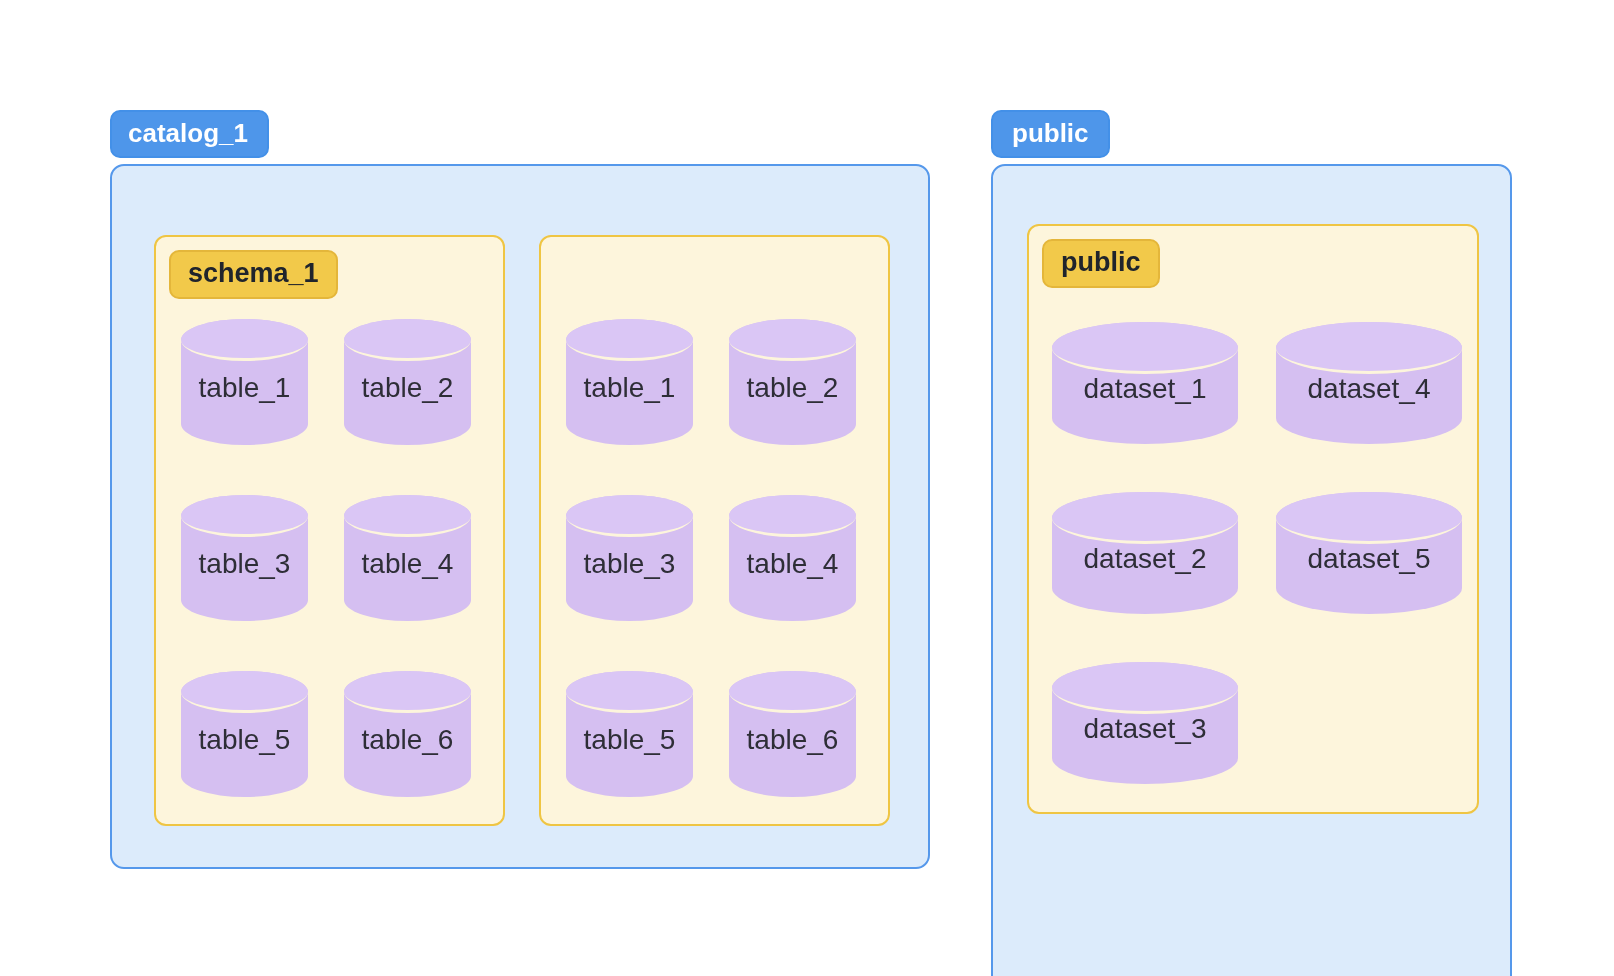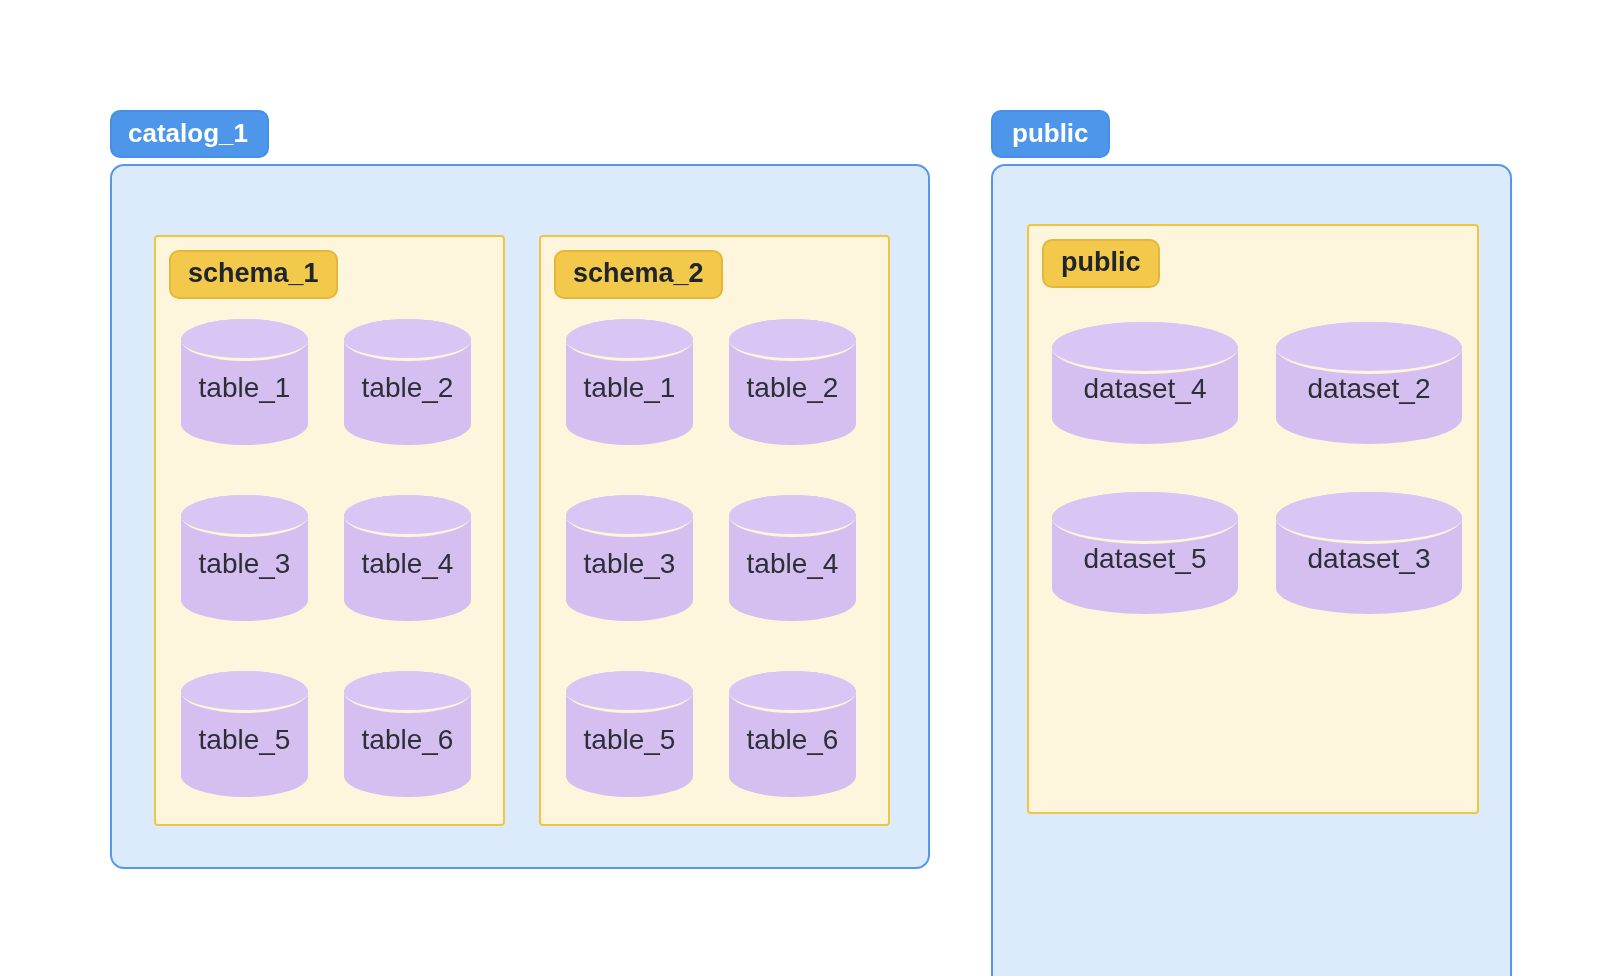--- a/index.html
+++ b/index.html
@@ -55,21 +55,21 @@
 
   #catalog-badge { left: 110px; top: 110px; padding-left: 16px; }
   #spice-badge   { left: 991px; top: 110px; }
 
   
   .cream-box {
     position: absolute;
     box-sizing: border-box;
     background: var(--cream-box-bg, #FDF5DC);
     border: 2px solid var(--cream-box-border, #EFC543);
-    border-radius: 4px;
+    border-radius: 12px;
   }
   #schema-1-box { left: 42px;  top: 69px; width: 351px; height: 591px; }
   #schema-2-box { left: 427px; top: 69px; width: 351px; height: 591px; }
   #public-box   { left: 34px;  top: 58px; width: 452px; height: 590px; }
 
   .cream-box .badge.gold { left: 13px; top: 13px; }
 
   
   .cyl-grid {
     position: absolute;
@@ -148,21 +148,20 @@
         <div class="cylinder small">
           <span class="cyl-label">table_5</span>
           </div>
         <div class="cylinder small">
           <span class="cyl-label">table_6</span>
           </div>
       </div>
     </div>
 
     <div class="cream-box" id="schema-2-box">
-      <div class="badge gold">schema_2</div>
       <div class="cyl-grid schema-grid">
         <div class="cylinder small">
           <span class="cyl-label">table_1</span>
           </div>
         <div class="cylinder small">
           <span class="cyl-label">table_2</span>
           </div>
         <div class="cylinder small">
           <span class="cyl-label">table_3</span>
           </div>
@@ -180,20 +179,23 @@
   </div>
 
   <div class="badge blue" id="spice-badge">public</div>
 
   <div class="blue-container" id="spice-container">
 
     <div class="cream-box" id="public-box">
       <div class="badge gold">public</div>
       <div class="cyl-grid public-grid">
         <div class="cylinder large">
+          <span class="cyl-label">dataset_1</span>
+          </div>
+        <div class="cylinder large">
           <span class="cyl-label">dataset_4</span>
           </div>
         <div class="cylinder large">
           <span class="cyl-label">dataset_2</span>
           </div>
         <div class="cylinder large">
           <span class="cyl-label">dataset_5</span>
           </div>
         <div class="cylinder large">
           <span class="cyl-label">dataset_3</span>

